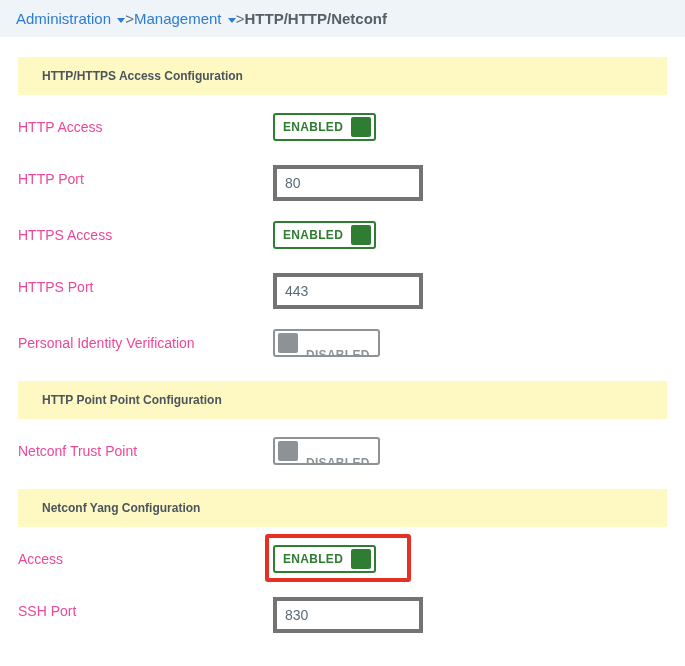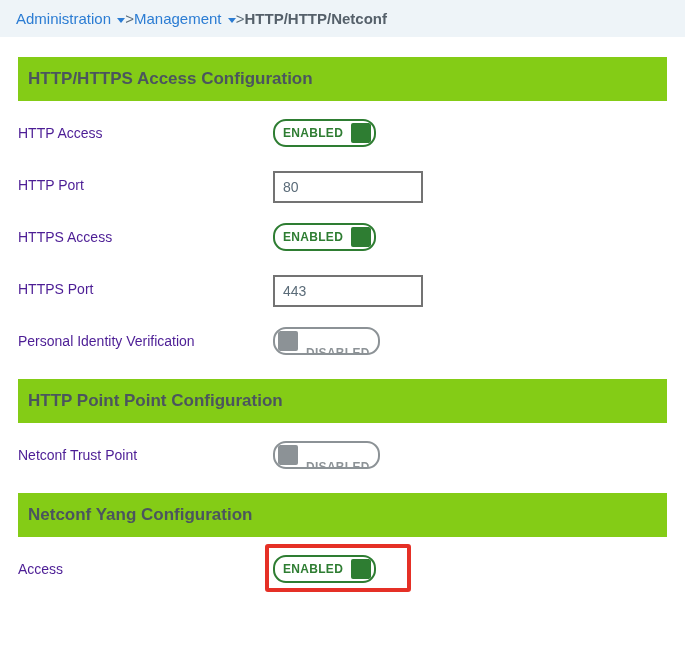--- a/index.html
+++ b/index.html
@@ -23,53 +23,53 @@
     display: inline-block;
     width: 0; height: 0;
     border-left: 4px solid transparent;
     border-right: 4px solid transparent;
     border-top: 5px solid #2b7cd3;
     margin-left: 2px;
     vertical-align: middle;
   }
   .content { padding: 20px 18px; }
   .section-header {
-    background: #84cc16;
-    padding: 12px 10px;
+    background: #fef9c3;
+    padding: 12px 24px;
     font-weight: bold;
     color: #4b555e;
-    font-size: 17px;
+    font-size: 12px;
     margin-bottom: 18px;
   }
   .field-row {
     display: flex;
     align-items: flex-start;
     margin-bottom: 20px;
     min-height: 32px;
   }
   .field-label {
     width: 255px;
-    color: #4c1d95;
+    color: #ec4899;
     font-size: 14px;
     padding-top: 6px;
     line-height: 1.25;
   }
   .field-control { flex: 1; position: relative; }
   .text-input {
     width: 150px;
     padding: 6px 8px;
-    border: 2px solid #737373;
+    border: 4px solid #737373;
     font-size: 14px;
     color: #5a6b78;
   }
   .toggle {
     display: inline-flex;
     align-items: center;
     border: 2px solid;
-    border-radius: 13px;
+    border-radius: 3px;
     height: 28px;
     padding: 0;
     overflow: hidden;
     cursor: pointer;
     user-select: none;
   }
   .toggle-enabled {
     border-color: #2e7d32;
   }
   .toggle-enabled .toggle-text {
@@ -196,14 +196,20 @@
     <div class="field-label">Access</div>
     <div class="field-control">
       <div class="toggle toggle-enabled">
         <span class="toggle-text">ENABLED</span>
         <span class="toggle-knob"></span>
       </div>
       <div class="highlight-box"></div>
     </div>
   </div>
 
+  <div class="field-row">
+    <div class="field-label">SSH Port</div>
+    <div class="field-control">
+      <input class="text-input" value="830" style="">
+    </div>
+  </div>
 
 </div>
 
 </body></html>

